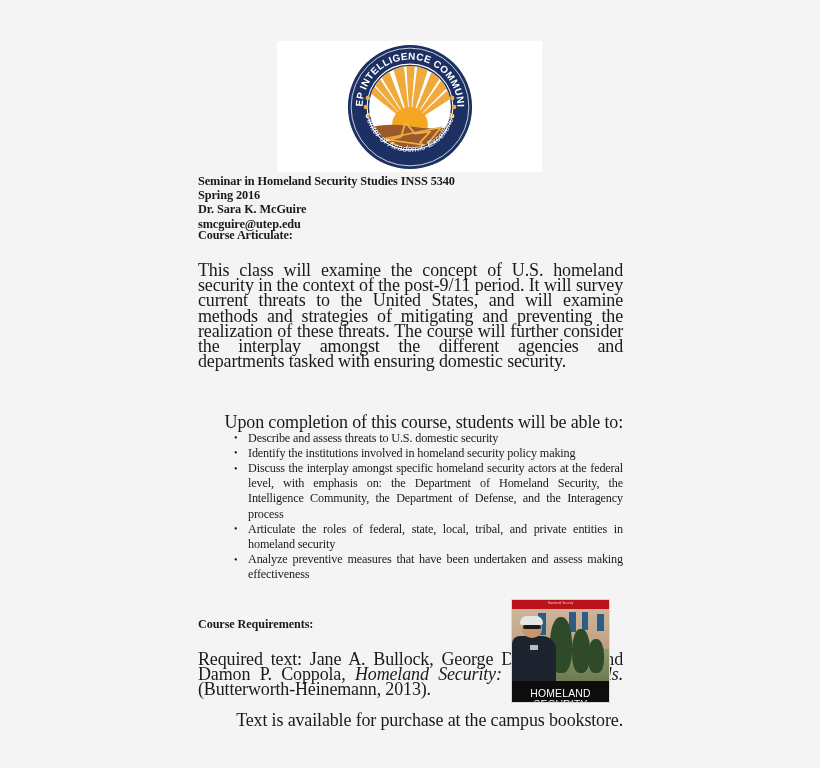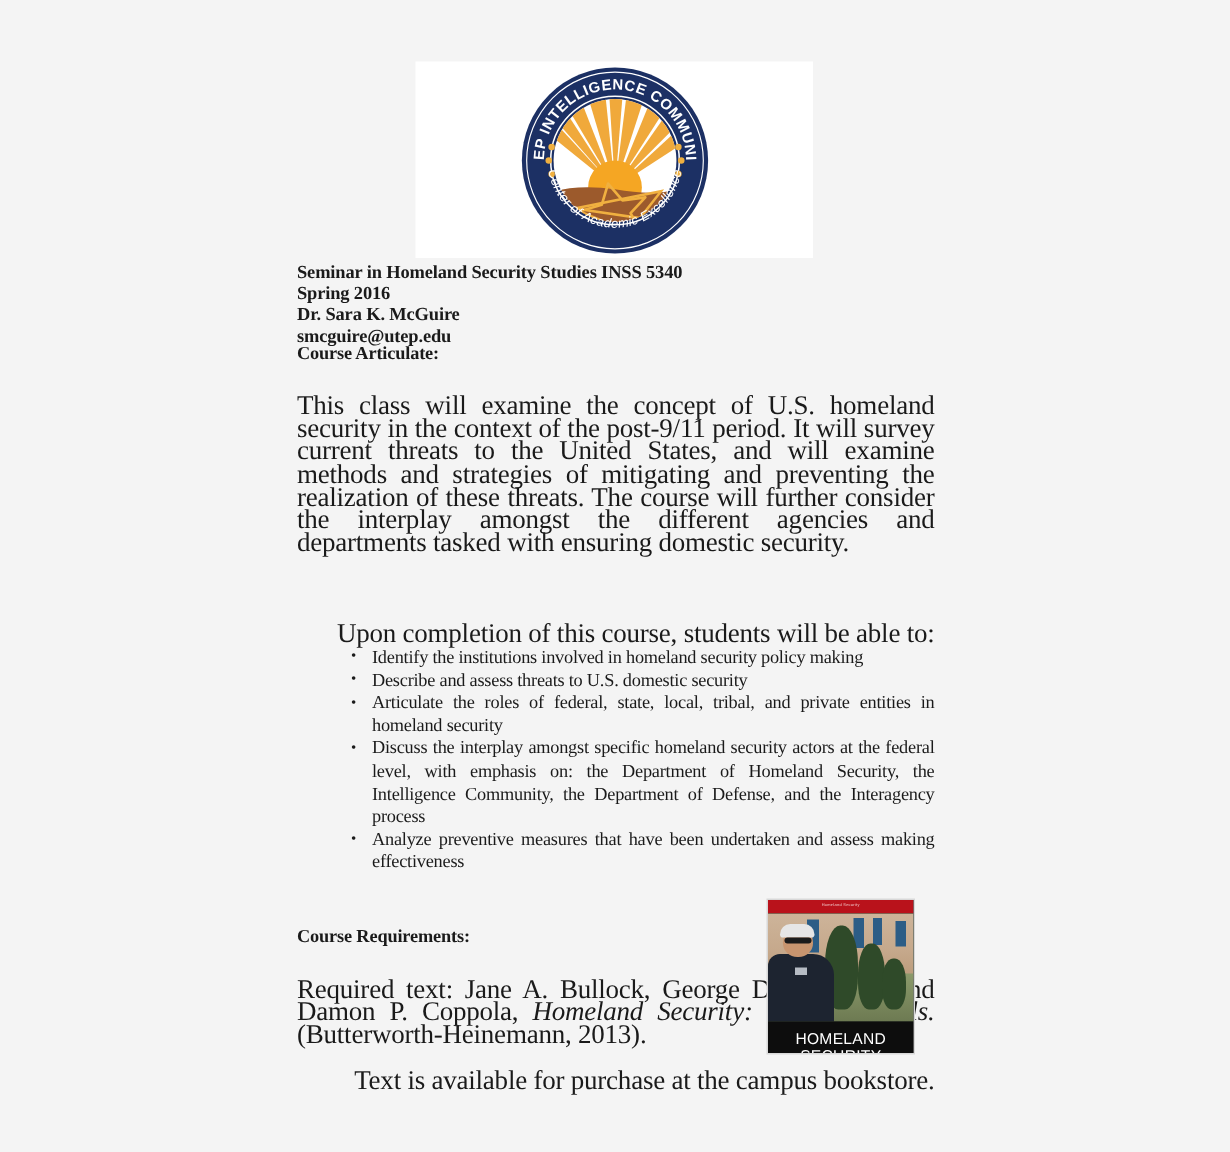--- a/index.html
+++ b/index.html
@@ -352,24 +352,24 @@
     <h2 class="section">Course Articulate:</h2>
     <div class="gap-20"></div>
     <p class="para">This class will examine the concept of U.S. homeland security in the context of the post-9/11 period.  It will survey current threats to the United States, and will examine methods and strategies of mitigating and preventing the realization of these threats. The course will further consider the interplay amongst the different agencies and departments tasked with ensuring domestic security.</p>
 
     <div class="gap-26"></div>
 
     <div class="gap-20"></div>
     <p class="para nojust">Upon completion of this course, students will be able to:</p>
 
     <ul class="objectives">
+      <li>Describe and assess threats to U.S. domestic security</li>
       <li>Identify the institutions involved in homeland security policy making</li>
-      <li>Describe and assess threats to U.S. domestic security</li>
+      <li>Discuss the interplay amongst specific homeland security actors at the federal level, with emphasis on: the Department of Homeland Security, the Intelligence Community, the Department of Defense, and the Interagency process</li>
       <li>Articulate the roles of federal, state, local, tribal, and private entities in homeland security</li>
-      <li>Discuss the interplay amongst specific homeland security actors at the federal level, with emphasis on: the Department of Homeland Security, the Intelligence Community, the Department of Defense, and the Interagency process</li>
       <li>Analyze preventive measures that have been undertaken and assess making effectiveness</li>
     </ul>
 
     <div class="gap-34"></div>
 
     <h2 class="section">Course Requirements:</h2>
     <div class="gap-20"></div>
     <p class="para"><span>Required text: Jane A. Bullock, George D. Haddow, and Damon P. Coppola, </span><em class="booktitle">Homeland Security: The Essentials.</em><span> (Butterworth-Heinemann, 2013).</span></p>
 
     <div class="gap-16"></div>

